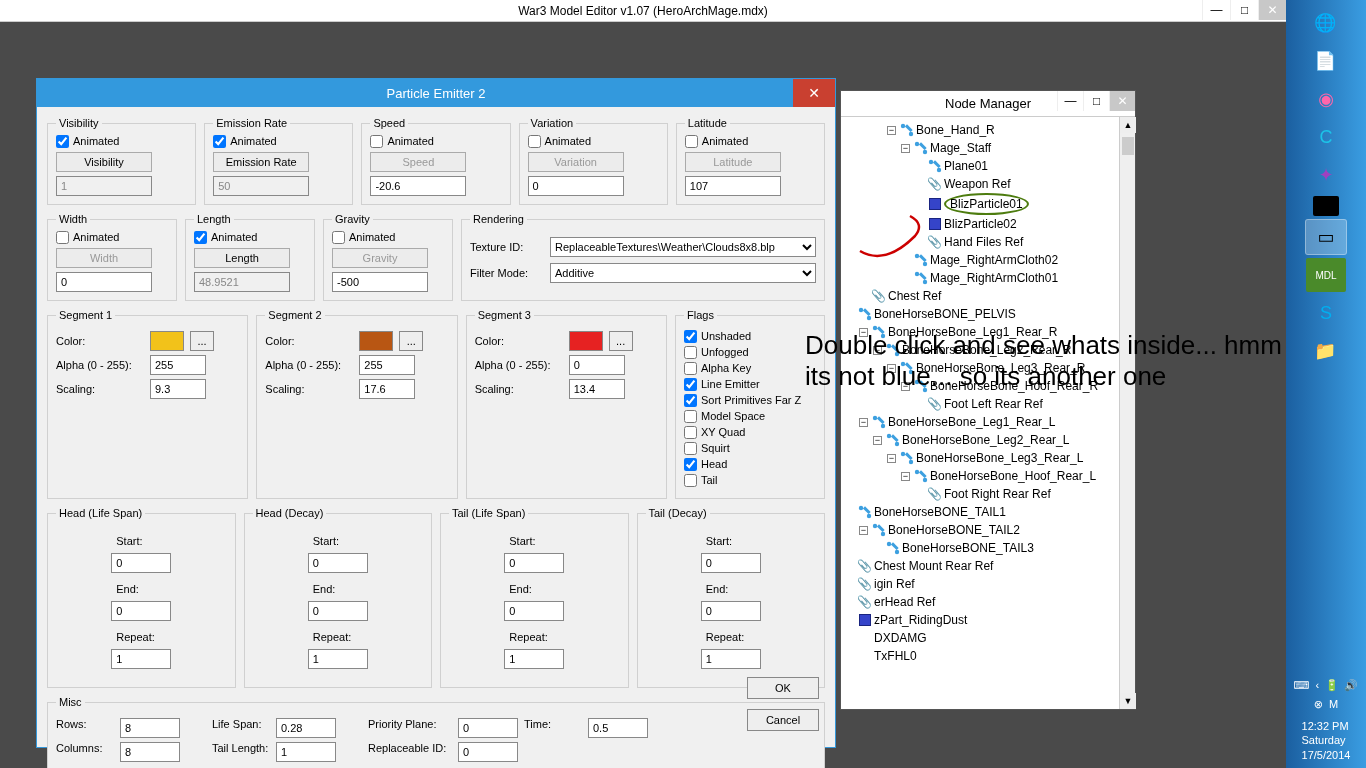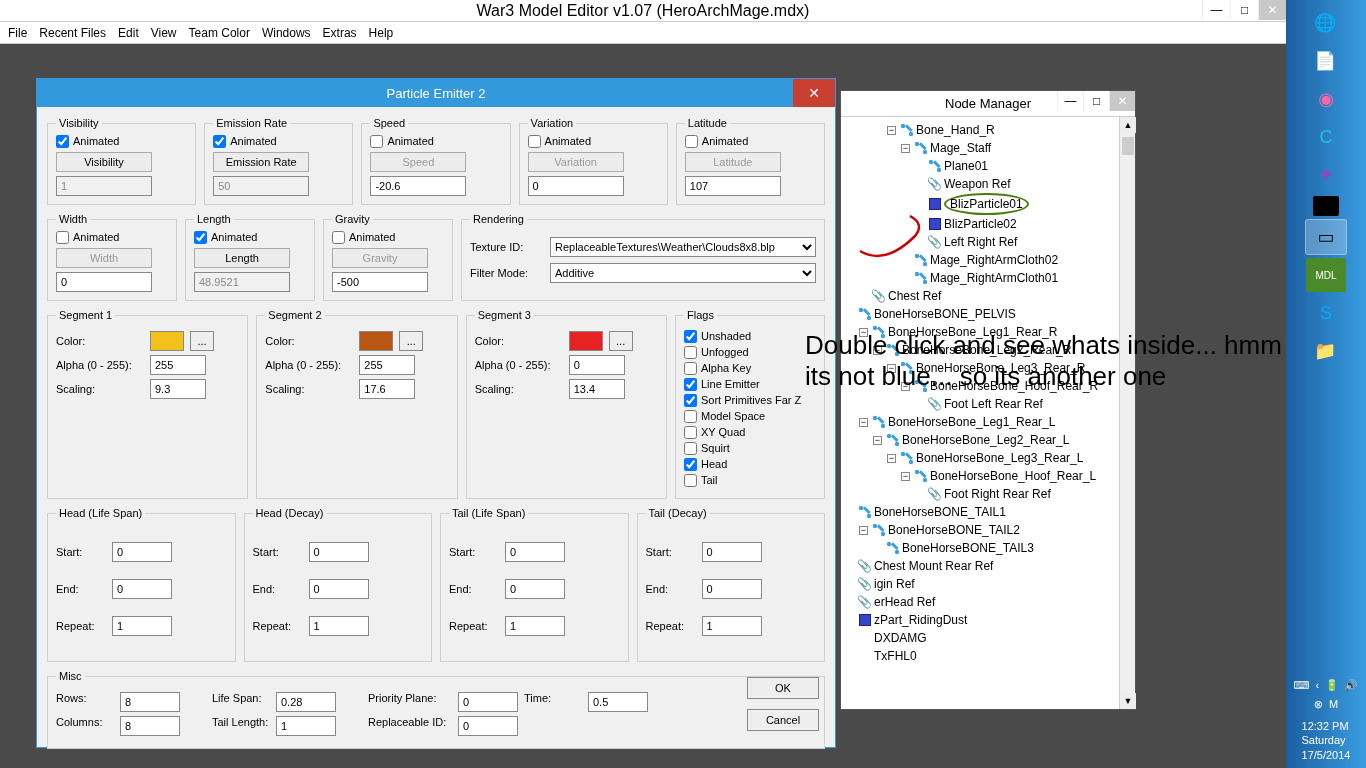--- a/index.html
+++ b/index.html
@@ -1,21 +1,21 @@
 <!DOCTYPE html>
 <html><head>
 <meta charset="utf-8">
 <style>
 * { box-sizing: border-box; font-family: "Segoe UI", Tahoma, sans-serif; }
 body { margin: 0; background: #4a4a4a; width: 1366px; height: 768px; overflow: hidden; position: relative; font-size: 11px; }
 
 
 .app-window { position: absolute; left: 0; top: 0; width: 1286px; height: 768px; background: #4a4a4a; }
 .titlebar { height: 22px; background: #fff; display: flex; align-items: center; justify-content: center; position: relative; border-bottom: 1px solid #ccc; }
-.titlebar .title { font-size: 16px; color: #000; }
+.titlebar .title { font-size: 12px; color: #000; }
 .win-controls { position: absolute; right: 0; top: 0; display: flex; }
 .win-btn { width: 28px; height: 20px; display: flex; align-items: center; justify-content: center; font-size: 12px; background: #fff; border-left: 1px solid #eee; cursor: default; }
 .win-btn.close { background: #c8c8c8; color: #fff; }
 .menubar { height: 22px; background: #fff; display: flex; align-items: center; padding: 0 8px; gap: 12px; font-size: 12px; border-bottom: 1px solid #ccc; }
 .menubar span { cursor: default; }
 
 
 .dialog-pe { position: absolute; left: 36px; top: 78px; width: 800px; height: 670px; background: #f0f0f0; border: 1px solid #3498db; }
 .dialog-titlebar { height: 28px; background: #3399dd; display: flex; align-items: center; justify-content: center; color: #fff; font-size: 13px; position: relative; }
 .dialog-close { position: absolute; right: 0; top: 0; width: 42px; height: 28px; background: #c94030; color: #fff; display: flex; align-items: center; justify-content: center; font-size: 14px; }
@@ -47,21 +47,21 @@
 .seg .segrow label { width: 88px; }
 .color-swatch { width: 34px; height: 20px; border: 1px solid #888; }
 .color-more { width: 24px; height: 20px; border: 1px solid #888; background: #eee; display: flex; align-items: center; justify-content: center; }
 .seg .num-input { width: 56px; }
 
 .flags { width: 150px; }
 .flags .chk-row { margin: 3px 0; }
 
 .row4 { display: flex; gap: 8px; margin-top: 8px; }
 .life { flex: 1; }
-.life .lrow { display: flex; align-items: center; gap: 6px; margin: 17px 0; }
+.life .lrow { display: flex; align-items: center; gap: 6px; margin: 10px 0; flex-direction: column; }
 .life .lrow label { width: 50px; }
 .life .num-input { width: 60px; }
 
 .misc { margin-top: 8px; }
 .misc .mrow { display: flex; align-items: center; gap: 6px; margin: 4px 0; }
 .misc .mrow label { width: 64px; }
 .misc .mrow .mcell { display: flex; align-items: flex-start; width: 150px; }
 .misc .num-input { width: 60px; }
 
 .dialog-footer { position: absolute; right: 16px; bottom: 16px; display: flex; flex-direction: column; gap: 10px; }
@@ -105,30 +105,20 @@
 
 <div class="app-window">
   <div class="titlebar">
     <span class="title">War3 Model Editor v1.07 (HeroArchMage.mdx)</span>
     <div class="win-controls">
       <div class="win-btn">—</div>
       <div class="win-btn">□</div>
       <div class="win-btn close">✕</div>
     </div>
   </div>
-  <div class="menubar">
-    <span>File</span>
-    <span>Recent Files</span>
-    <span>Edit</span>
-    <span>View</span>
-    <span>Team Color</span>
-    <span>Windows</span>
-    <span>Extras</span>
-    <span>Help</span>
-  </div>
 </div>
 
 <div class="dialog-pe">
   <div class="dialog-titlebar">
     <span>Particle Emitter 2</span>
     <div class="dialog-close">✕</div>
   </div>
   <div class="dialog-body">
 
     <div class="row1" id="row1">
@@ -469,21 +459,21 @@
       <div class="nm-item" style="padding-left: 70px;">
         <span style="width:11px;display:inline-block"></span>
         <span class="nm-ico">
           <span class="part-ico"></span>
         </span>
         <span>BlizParticle02</span>
       </div>
       <div class="nm-item" style="padding-left: 70px;">
         <span style="width:11px;display:inline-block"></span>
         <span class="nm-ico clip-ico">📎</span>
-        <span>Left Right Ref</span>
+        <span>Hand Files Ref</span>
       </div>
       <div class="nm-item" style="padding-left: 56px;">
         <span style="width:11px;display:inline-block"></span>
         <span class="nm-ico bone-ico">
           <svg class="bone" viewBox="0 0 14 14">
             <circle cx="3" cy="3" r="2.2" fill="#3da0e0"></circle>
             <circle cx="11" cy="11" r="2.2" fill="#3da0e0"></circle>
             <rect x="3" y="3" width="8" height="3" transform="rotate(45 7 7)" fill="#3da0e0"></rect>
           </svg>
         </span>

